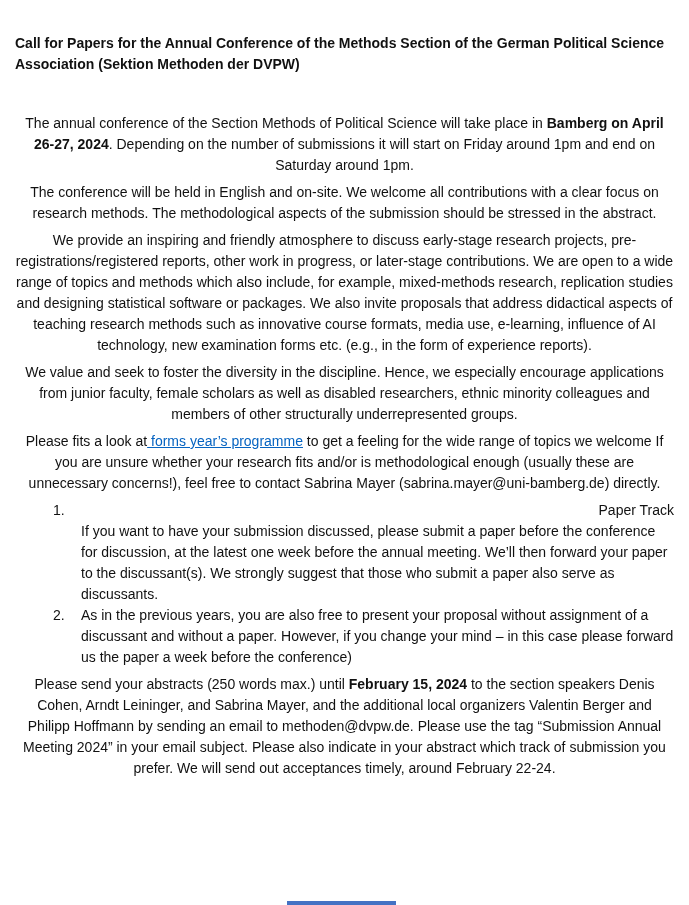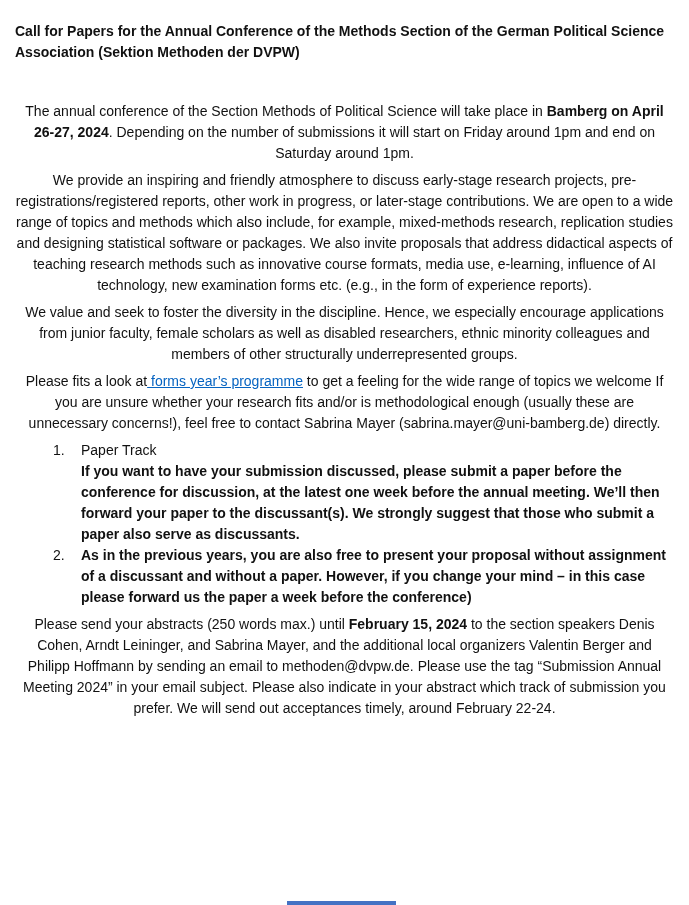--- a/index.html
+++ b/index.html
@@ -19,21 +19,21 @@
     font-family: "Liberation Sans", "DejaVu Sans", sans-serif;
     font-size: 14px;
     line-height: 21px;
     padding: 18px 15px 0 15px;
     overflow: hidden;
   }
   .doc-title {
     font-size: 14px;
     line-height: 21px;
     font-weight: 700;
-    margin: 3px 0 38px 0;
+    margin: 15px 0 38px 0;
   }
   .para {
     margin: 0 0 6px 0;
     text-align: center;
   }
   .para:last-of-type { margin-bottom: 12px; }
   .bold { font-weight: 700; }
   a.doclink {
     color: var(--link);
     text-decoration: underline;
@@ -45,40 +45,41 @@
   }
   .track-item {
     display: flex;
     align-items: flex-start;
   }
   .track-num {
     flex: 0 0 28px;
     margin-left: 38px;
   }
   .track-content { flex: 1; }
-  .track-title { display: block; }
-  .track-body { display: block; font-weight: bold; }
+  .track-title { display: block; text-align: right; }
+  .track-body { display: block; }
   .bottom-bar {
     position: absolute;
     left: 287px;
     bottom: 0;
     width: 109px;
     height: 4px;
     background: var(--accent-bar);
   }
 </style>
 </head>
 <body>
 
 <div class="page">
 
   <h1 class="doc-title">Call for Papers for the Annual Conference of the Methods Section of the German Political Science Association (Sektion Methoden der DVPW)</h1>
 
   <p class="para"><span>The annual conference of the Section Methods of Political Science will take place in </span><span class="bold">Bamberg on April 26-27, 2024</span><span>. Depending on the number of submissions it will start on Friday around 1pm and end on Saturday around 1pm.</span></p>
 
+  <p class="para"><span>The conference will be held in English and on-site. We welcome all contributions with a clear focus on research methods. The methodological aspects of the submission should be stressed in the abstract.</span></p>
 
   <p class="para"><span>We provide an inspiring and friendly atmosphere to discuss early-stage research projects, pre-registrations/registered reports, other work in progress, or later-stage contributions. We are open to a wide range of topics and methods which also include, for example, mixed-methods research, replication studies and designing statistical software or packages. We also invite proposals that address didactical aspects of teaching research methods such as innovative course formats, media use, e-learning, influence of AI technology, new examination forms etc. (e.g., in the form of experience reports).</span></p>
 
   <p class="para"><span>We value and seek to foster the diversity in the discipline. Hence, we especially encourage applications from junior faculty, female scholars as well as disabled researchers, ethnic minority colleagues and members of other structurally underrepresented groups.</span></p>
 
   <p class="para"><span>Please fits a look at</span><a href="#" class="doclink"> forms year’s programme</a><span> to get a feeling for the wide range of topics we welcome If you are unsure whether your research fits and/or is methodological enough (usually these are unnecessary concerns!), feel free to contact Sabrina Mayer (sabrina.mayer@uni-bamberg.de) directly.</span></p>
 
 
   <div class="track-list">
 

